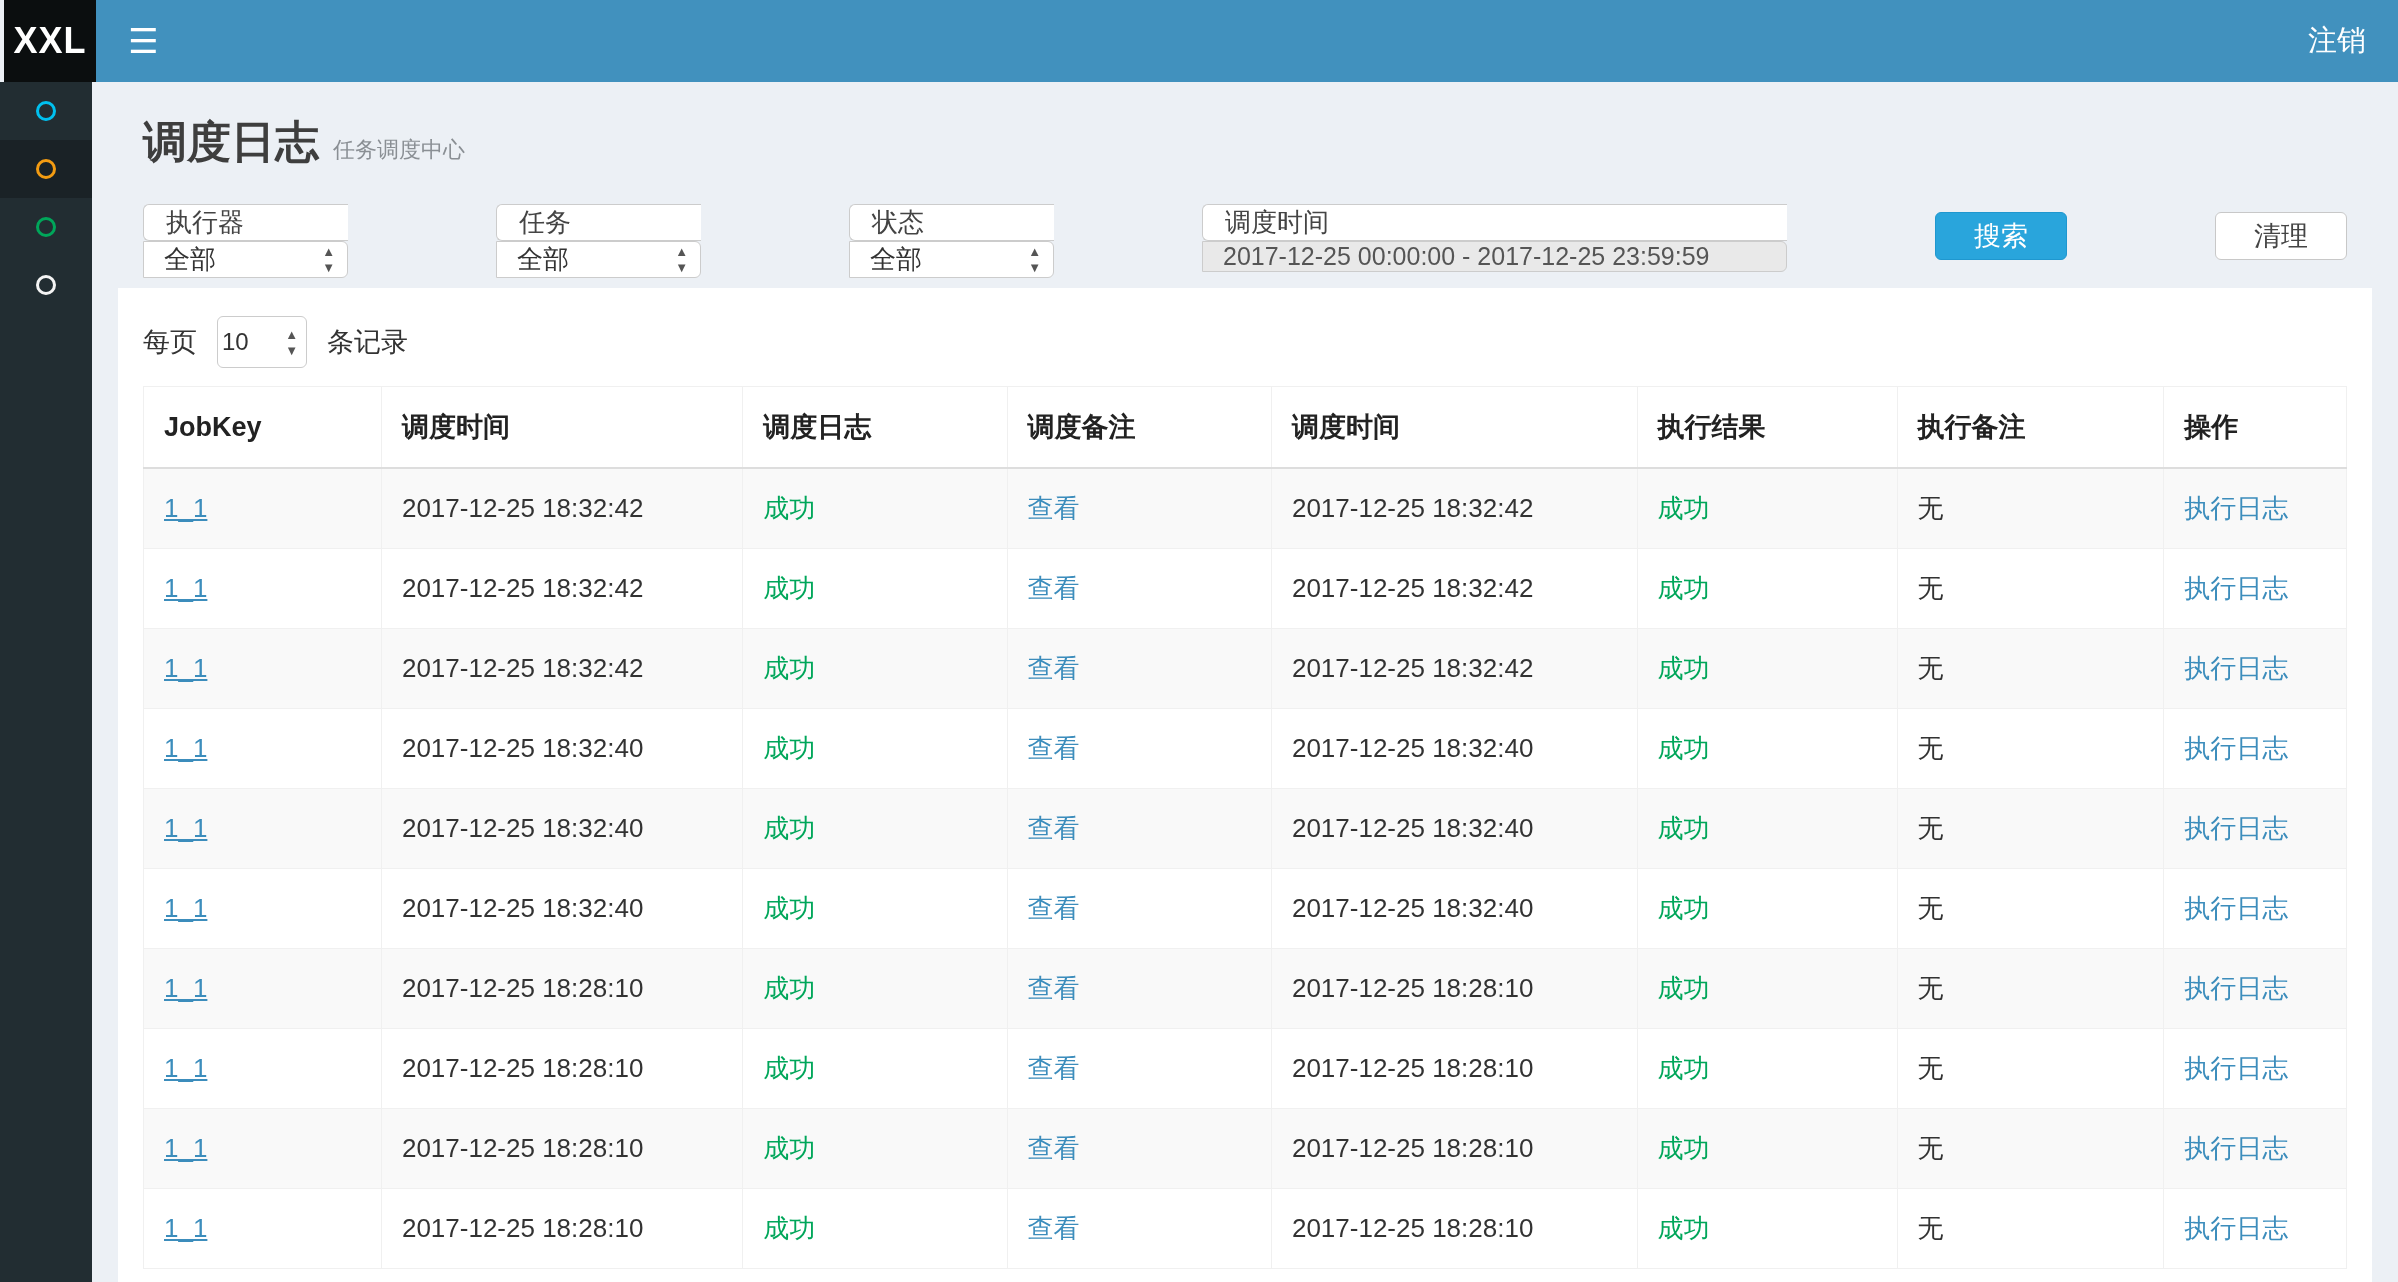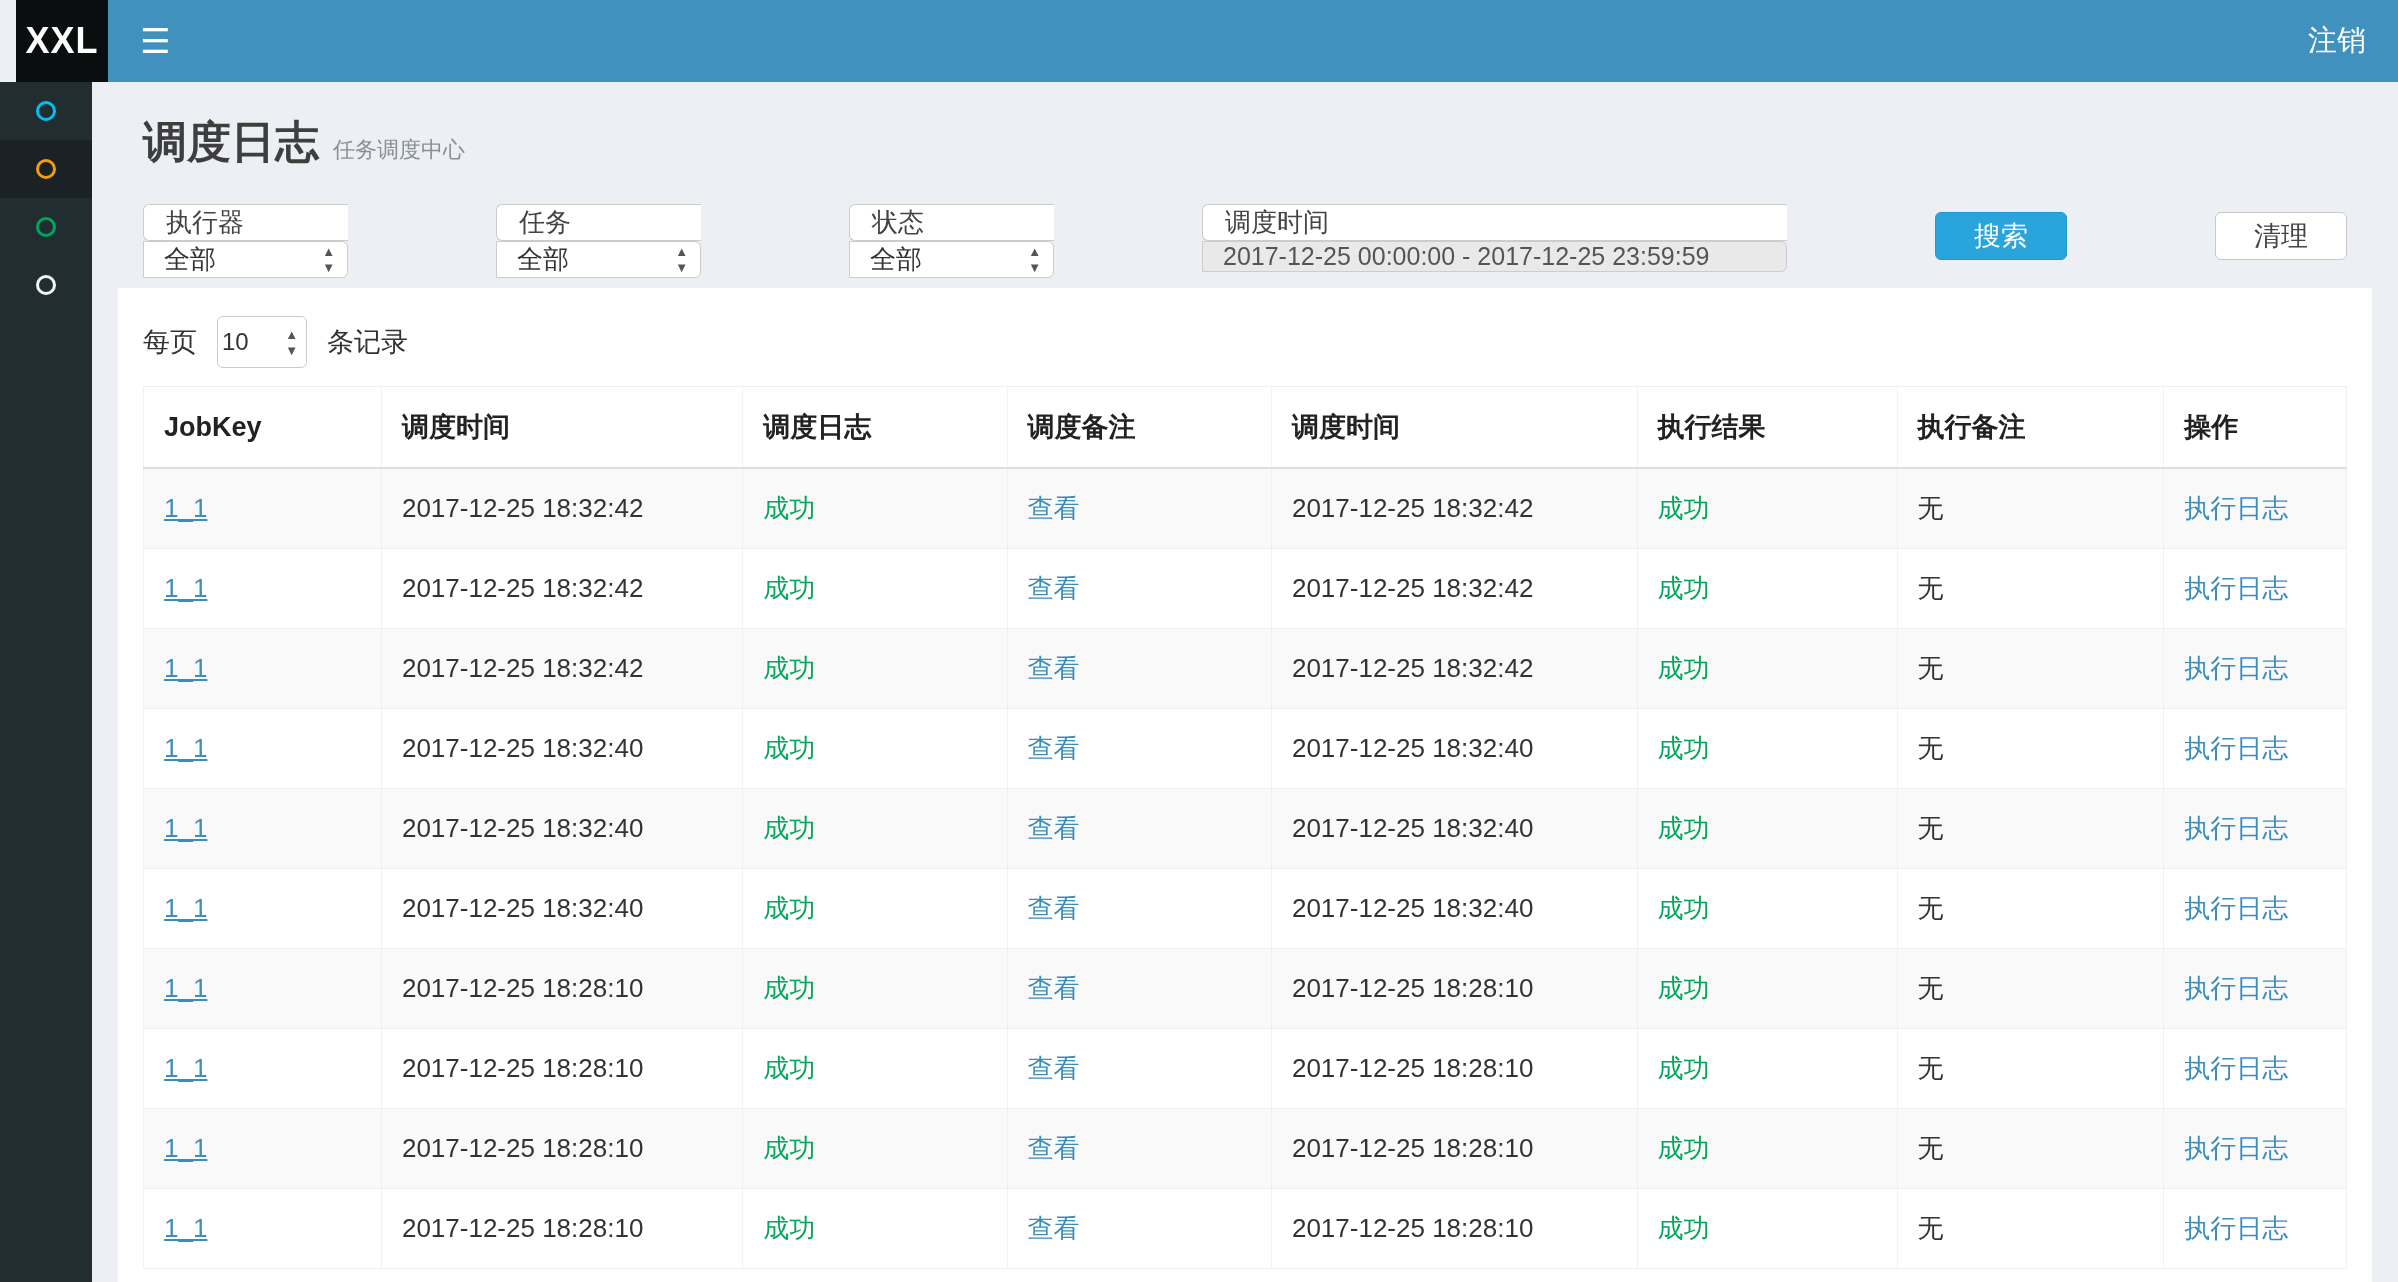--- a/index.html
+++ b/index.html
@@ -4,21 +4,21 @@
 <style>
   * { box-sizing: border-box; margin: 0; padding: 0; }
   html, body { width: 2398px; height: 1282px; overflow: hidden; }
   body {
     font-family: "Liberation Sans", "DejaVu Sans", sans-serif;
     background: #ecf0f5;
     color: #333;
   }
 
   
-  .navbar { position: absolute; top: 0; left: 16px; right: 0; height: 82px; display: flex; z-index: 10; }
+  .navbar { position: absolute; top: 0; left: 4px; right: 0; height: 82px; display: flex; z-index: 10; }
   .logo {
     width: 92px; height: 82px; background: #0b0e0f; color: #fff;
     display: flex; align-items: center; justify-content: center;
     font-size: 36px; font-weight: bold; letter-spacing: 1px; cursor: pointer;
   }
   .navbar-main {
     flex: 1; background: #4191be; display: flex; align-items: center;
     justify-content: space-between; padding: 0 32px;
   }
   .hamburger { color: #fff; font-size: 34px; cursor: pointer; line-height: 1; }

